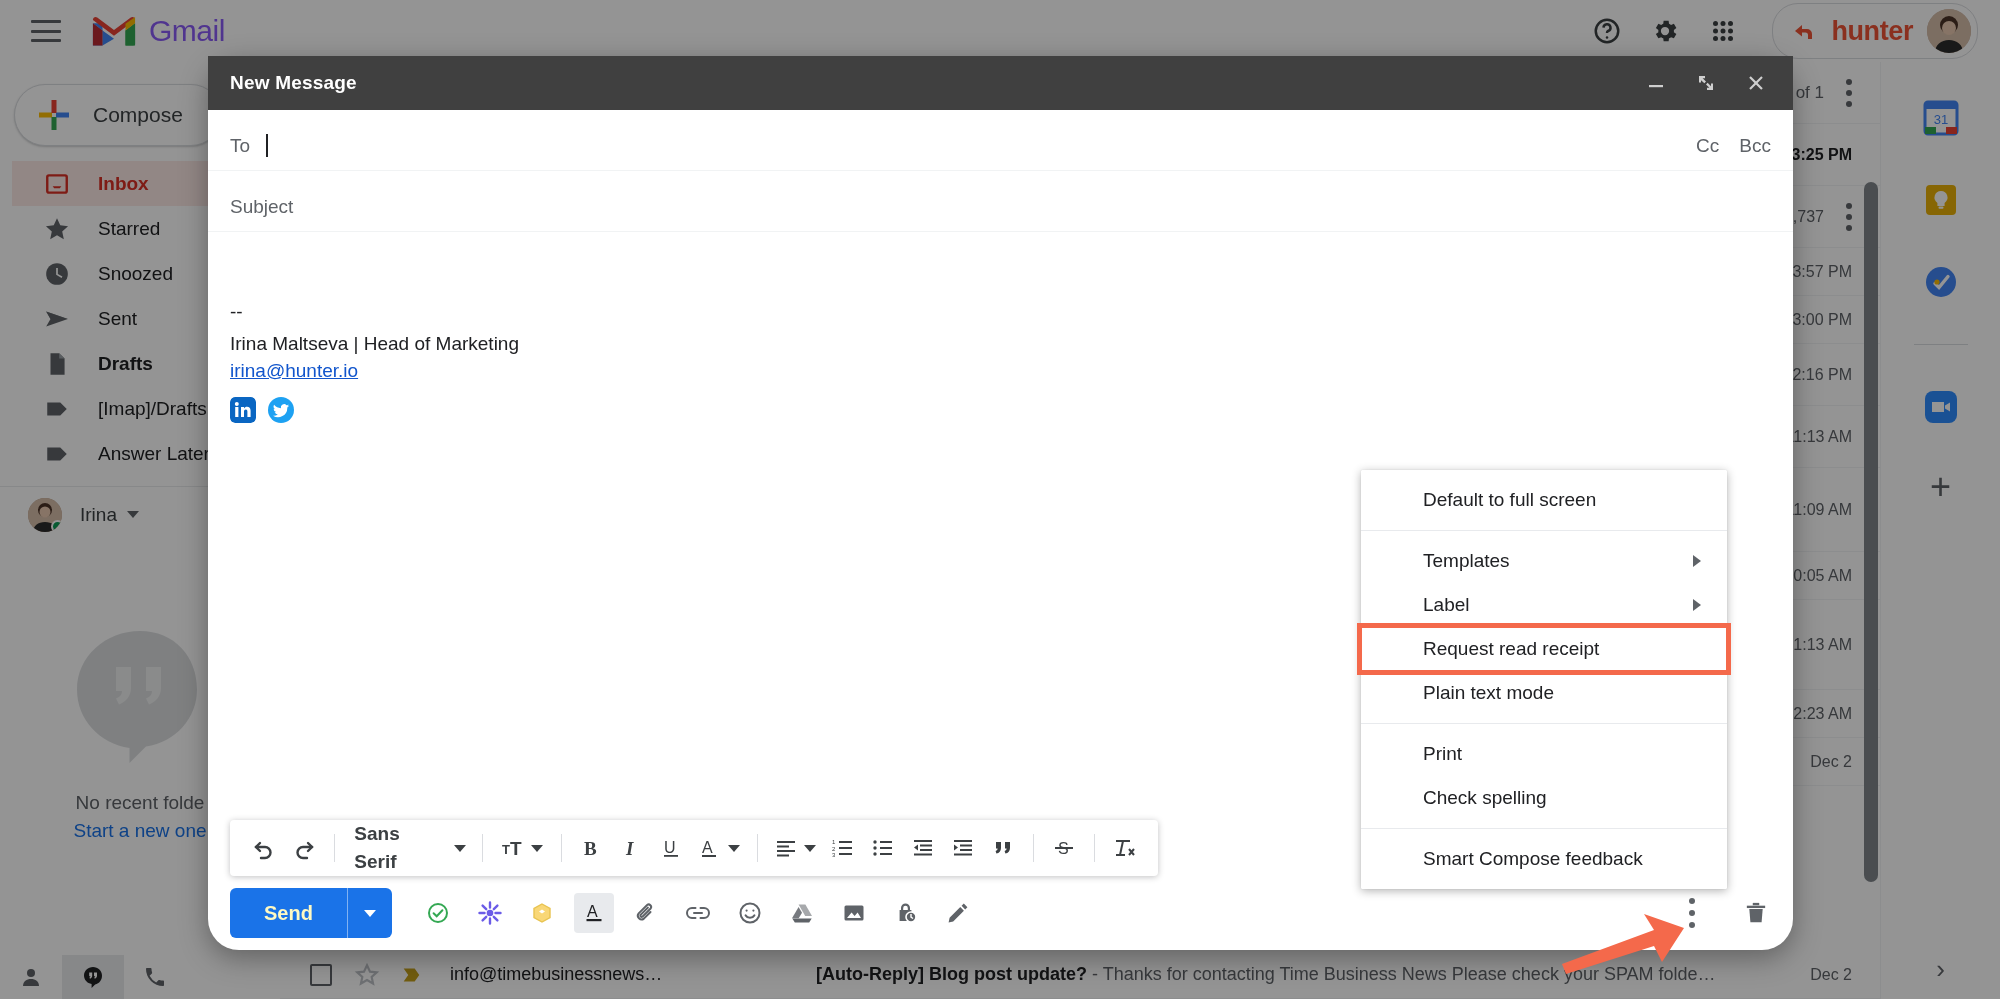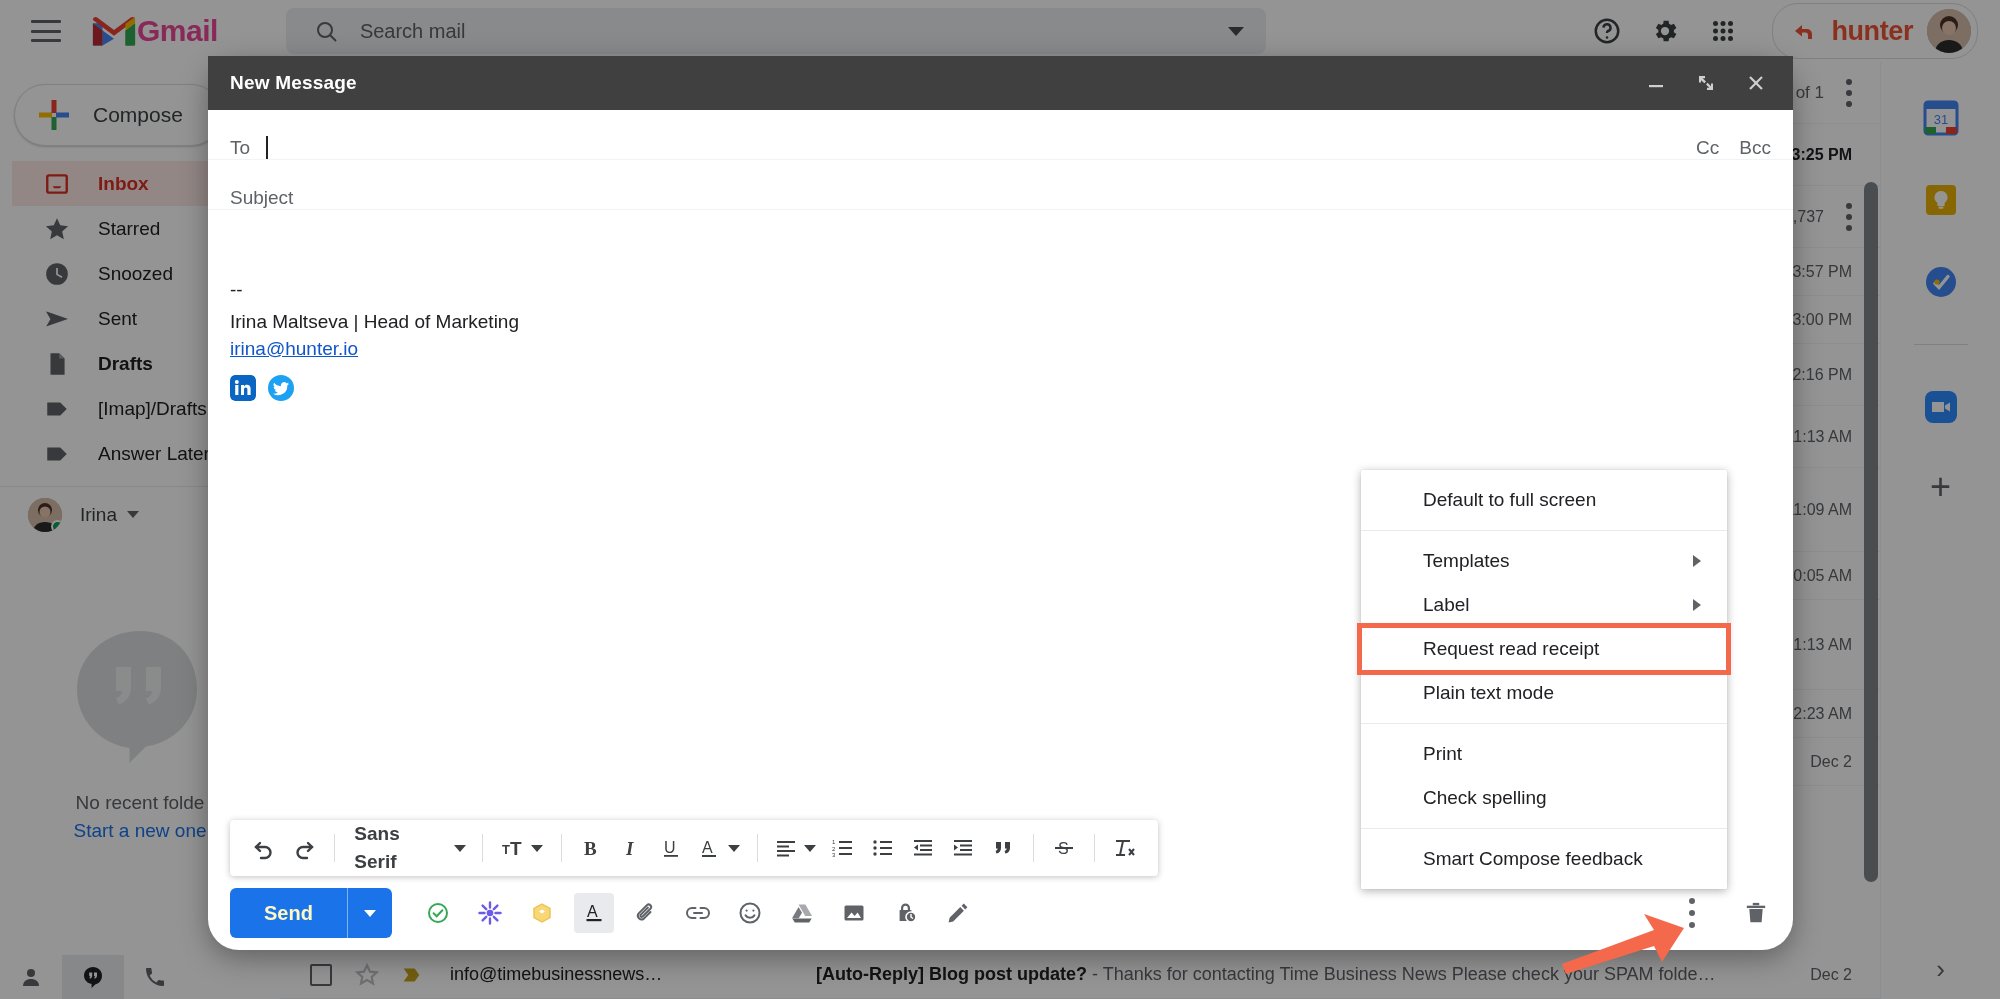--- a/index.html
+++ b/index.html
@@ -20,21 +20,21 @@
   
   .topbar {
     position: absolute; top: 0; left: 0; width: 2000px; height: 62px;
     background: #fff; display: flex; align-items: center;
   }
   .hamburger { width: 30px; height: 22px; margin-left: 31px; display: flex; flex-direction: column; justify-content: space-between; cursor: pointer; }
   .hamburger span { display: block; height: 3px; background: #5f6368; border-radius: 1px; }
 
   .gm-logo { margin-left: 30px; width: 46px; height: 36px; position: relative; }
   .gm-logo svg { width: 46px; height: 36px; display: block; }
-  .gm-word { font-size: 30px; color: #ec4899; letter-spacing: -0.5px; font-weight: bold; }
+  .gm-word { margin-left: 12px; font-size: 30px; color: #8b5cf6; letter-spacing: -0.5px; }
 
   .searchwrap {
     margin-left: 68px; width: 980px; height: 46px;
     background: #eaeef1; border-radius: 8px;
     display: flex; align-items: center; padding: 0 14px;
   }
   .s-ico { width: 24px; height: 24px; color: #5f6368; margin-left: 14px; }
   .s-input { flex: 1; margin-left: 22px; font-size: 20px; color: #5f6368; }
   .s-caret { width: 0; height: 0; border-left: 8px solid transparent; border-right: 8px solid transparent; border-top: 9px solid #4a4a4a; margin-right: 8px; }
 
@@ -125,21 +125,21 @@
     display: flex; flex-direction: column; border-radius: 31px;
   }
   .cp-head {
     height: 54px; background: #404040; color: #fff;
     display: flex; align-items: center; padding: 0 18px 0 22px; flex: none;
   }
   .cp-title { font-size: 19px; font-weight: bold; letter-spacing: .2px; }
   .cp-winbtns { margin-left: auto; display: flex; align-items: center; gap: 28px; padding-right: 8px; }
   .cp-wb { width: 22px; height: 22px; color: #cfcfcf; display: flex; align-items: center; justify-content: center; }
 
-  .cp-field { height: 50px; display: flex; align-items: flex-end; padding: 0 22px; border-bottom: 1px solid #f1f3f4; flex: none; }
+  .cp-field { height: 50px; display: flex; align-items: center; padding: 0 22px; border-bottom: 1px solid #f1f3f4; flex: none; margin-top: 11px; }
   .cp-lbl { font-size: 19px; color: #5f6368; }
   .cp-caret-text { margin-left: 8px; font-size: 19px; color: #202124; }
   .cp-cursor { display: inline-block; width: 1.5px; height: 23px; background: #202124; margin-left: 8px; animation: blink 1.05s step-end infinite; }
   @keyframes blink { 50% { opacity: 0; } }
   .cp-ccbcc { margin-left: auto; display: flex; gap: 20px; font-size: 19px; color: #5f6368; }
 
   .cp-body { flex: 1; padding: 30px 22px 0 22px; font-size: 19px; color: #202124; line-height: 1.45; position: relative; }
   .sig { margin-top: 36px; }
   .sig .dd { color: #202124; }
   .sig .nm { margin-top: 4px; }
@@ -222,28 +222,20 @@
           <path d="M2 10l10 7.5L24 26 12 33V10z" fill="#4285f4"></path>
           <path d="M2 6.5C2 4 4.5 2.5 6.5 4L24 17 41.5 4c2-1.5 4.5 0 4.5 2.5L24 23z" fill="#ea4335"></path>
           <path d="M36 33V17.5L46 10v23z" fill="#34a853"></path>
           <path d="M46 10L36 17.5V33h8a2 2 0 0 0 2-2z" fill="#34a853"></path>
           <path d="M36 10.5L46 3.5V10l-10 7.5z" fill="#fbbc04"></path>
           <path d="M2 33h10V17.5L2 10z" fill="#c5221f" opacity=".9"></path>
         </svg>
       </div>
       <div class="gm-word">Gmail</div>
 
-      <div class="searchwrap">
-        <svg class="s-ico" viewBox="0 0 24 24" fill="none" stroke="currentColor" stroke-width="2">
-          <circle cx="11" cy="11" r="7"></circle>
-            <line x1="16.5" y1="16.5" x2="22" y2="22"></line>
-        </svg>
-        <div class="s-input">Search mail</div>
-        <div class="s-caret"></div>
-      </div>
 
       <div class="top-right">
         <svg class="tr-ico" viewBox="0 0 24 24" fill="none" stroke="currentColor" stroke-width="2">
           <circle cx="12" cy="12" r="9"></circle>
             <path d="M9.2 9.3a2.8 2.8 0 1 1 3.6 2.7c-.7.3-.8 1-.8 1.6"></path>
             <circle cx="12" cy="17.2" r="1" fill="currentColor" stroke="none"></circle>
         </svg>
         <svg class="tr-ico" viewBox="0 0 24 24" fill="currentColor">
           <path d="M19.1 12.9a7.3 7.3 0 0 0 0-1.8l2-1.5-2-3.4-2.3.9a7.4 7.4 0 0 0-1.6-.9l-.3-2.4h-4l-.3 2.4c-.6.2-1.1.5-1.6.9l-2.3-.9-2 3.4 2 1.5a7.3 7.3 0 0 0 0 1.8l-2 1.5 2 3.4 2.3-.9c.5.4 1 .7 1.6.9l.3 2.4h4l.3-2.4c.6-.2 1.1-.5 1.6-.9l2.3.9 2-3.4zM12 15.3a3.3 3.3 0 1 1 0-6.6 3.3 3.3 0 0 1 0 6.6z"></path>
         </svg>

